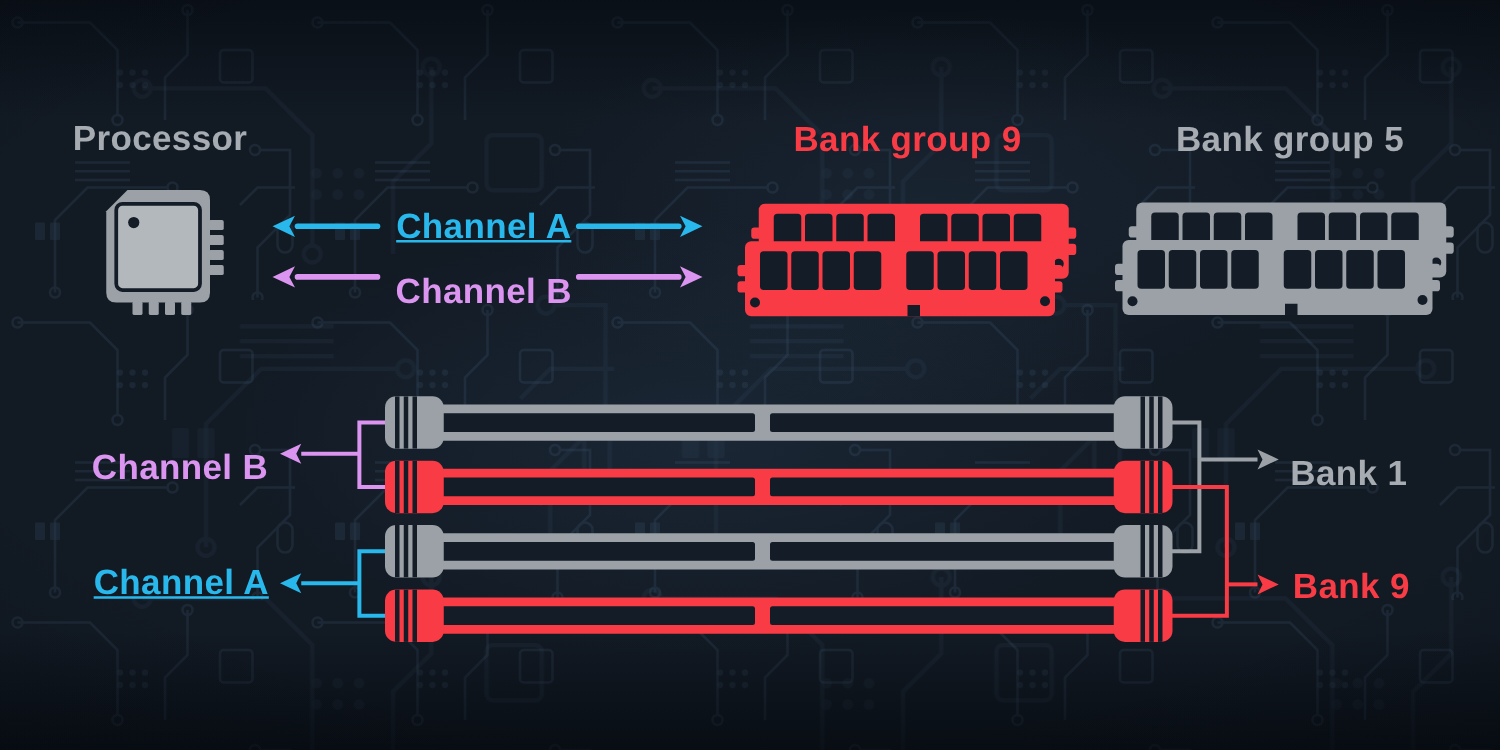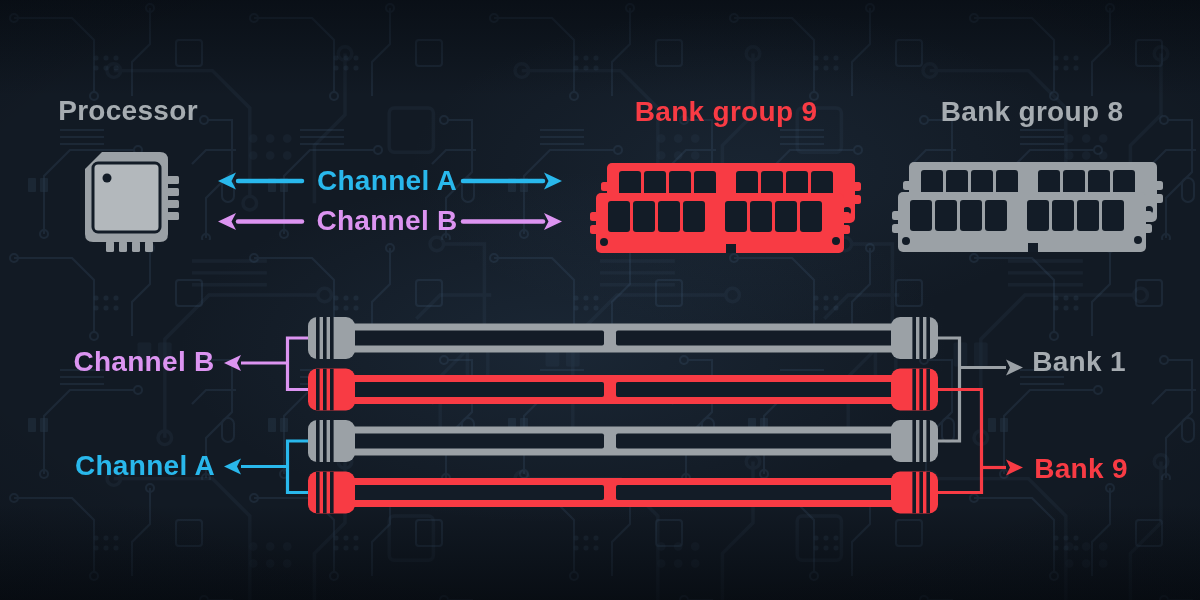--- a/index.html
+++ b/index.html
@@ -35,22 +35,22 @@
     position:absolute;
     transform:translate(-50%,-50%);
     font-weight:bold;
     font-size:28px;
     letter-spacing:.3px;
     white-space:nowrap;
     line-height:1;
   }
   .t-gray{color:var(--text-gray);}
   .t-red{color:var(--red);}
-  .t-cyan{color:var(--cyan);}
-  .t-purple{color:var(--purple);}
+  .t-cyan{color:var(--cyan);text-decoration:underline;}
+  .t-purple{color:var(--purple);margin-top:12px;}
   .c-red{color:var(--red);}
   .c-gray{color:var(--gray);}
 </style>
 </head>
 <body>
 
 <div class="stage">
 
   <svg class="bg" width="1200" height="600">
     <defs>
@@ -210,19 +210,19 @@
       <use href="#slot" x="308" y="368.5" width="630" height="42" class="c-red"></use>
       <use href="#slot" x="308" y="420" width="630" height="42" class="c-gray"></use>
       <use href="#slot" x="308" y="471.5" width="630" height="42" class="c-red"></use>
     </g>
   </svg>
 
   <div class="lbl t-gray" style="left:128px;top:111px;">Processor</div>
   <div class="lbl t-cyan" style="left:387px;top:181px;">Channel A</div>
   <div class="lbl t-purple" style="left:387px;top:221px;">Channel B</div>
   <div class="lbl t-red" style="left:726px;top:112px;">Bank group 9</div>
-  <div class="lbl t-gray" style="left:1032px;top:112px;">Bank group 8</div>
+  <div class="lbl t-gray" style="left:1032px;top:112px;">Bank group 5</div>
   <div class="lbl t-purple" style="left:144px;top:362px;">Channel B</div>
   <div class="lbl t-cyan" style="left:145px;top:466px;">Channel A</div>
-  <div class="lbl t-gray" style="left:1079px;top:362px;text-align:right;">Bank 1</div>
+  <div class="lbl t-gray" style="left:1079px;top:379px;text-align:right;">Bank 1</div>
   <div class="lbl t-red" style="left:1081px;top:469px;">Bank 9</div>
 
 </div>
 
 </body></html>

